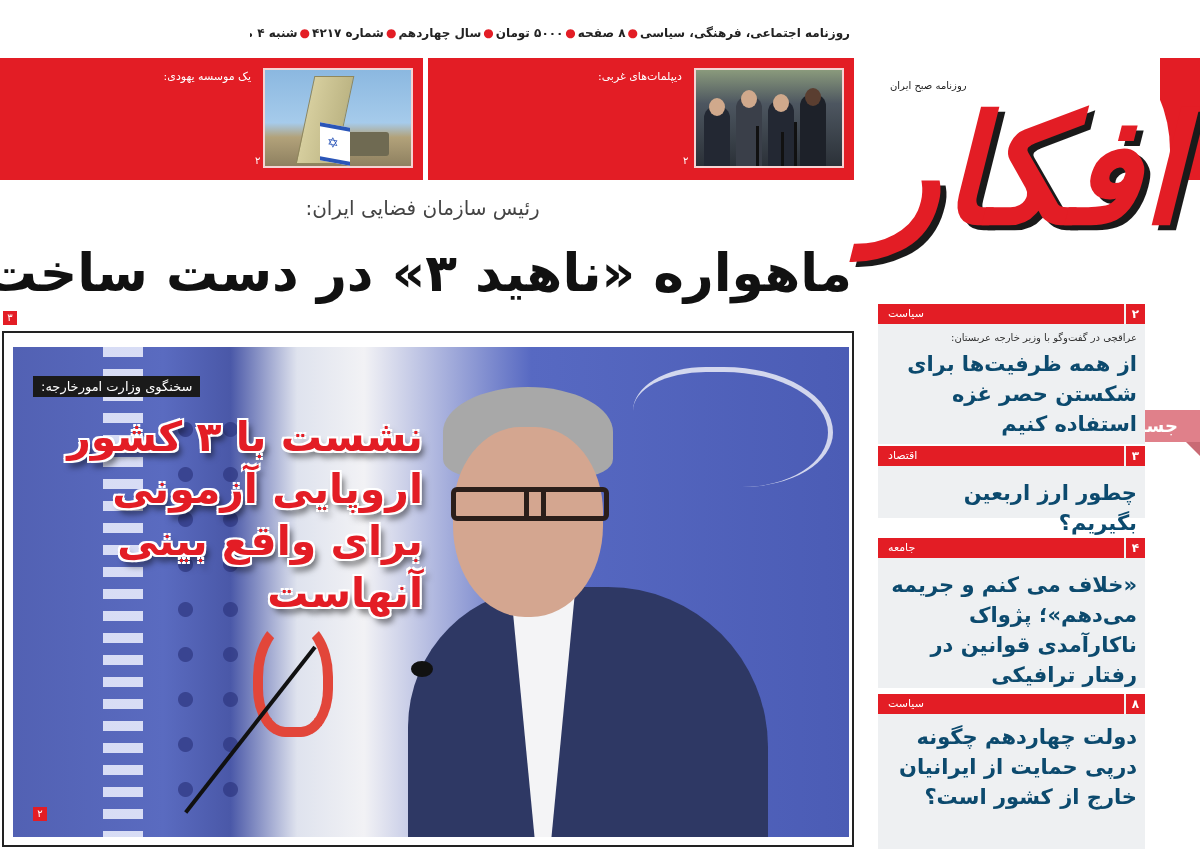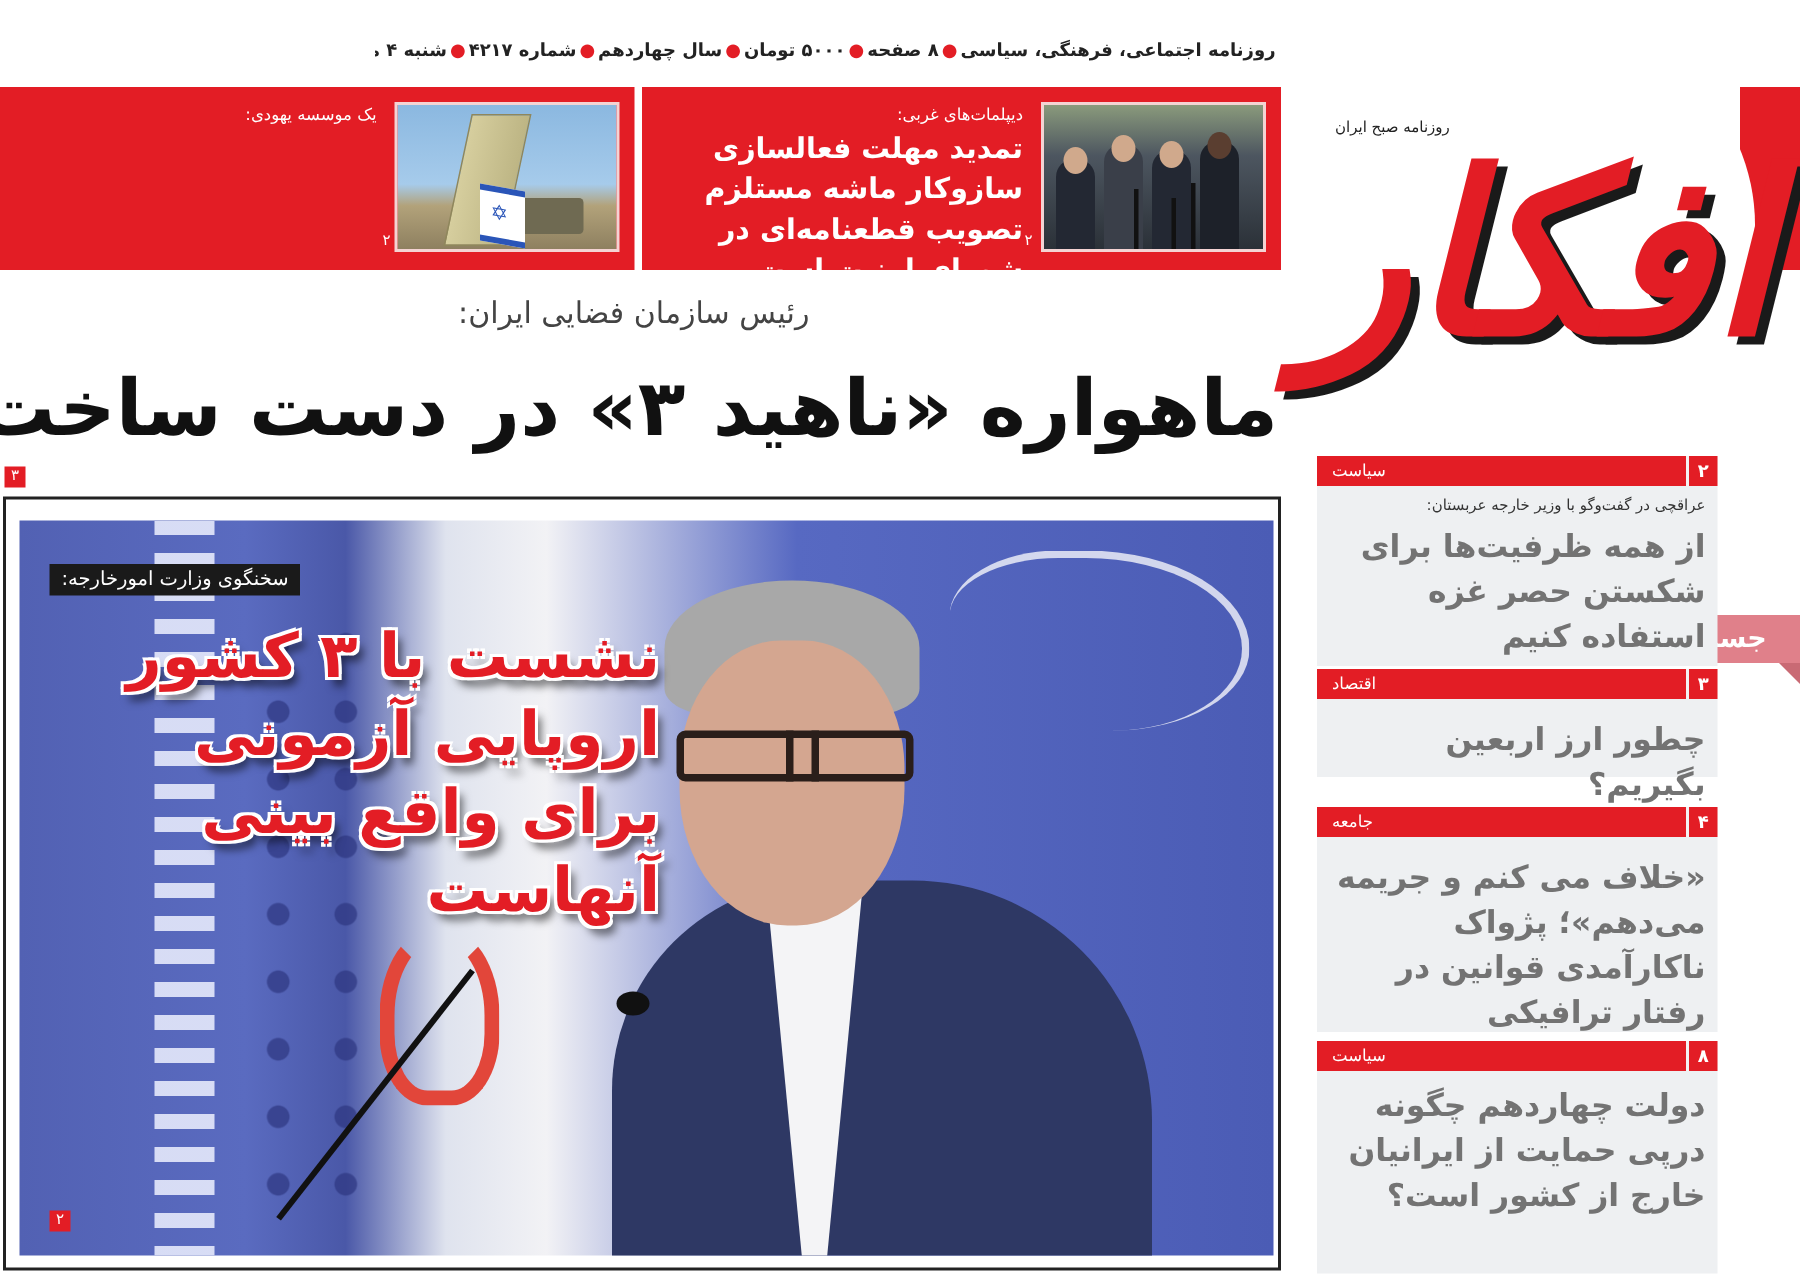--- a/index.html
+++ b/index.html
@@ -74,32 +74,32 @@
   .lead-photo .suit { position: absolute; left: 395px; top: 240px; width: 360px; height: 260px; background: #2e3864; border-radius: 140px 160px 0 0; }
   .lead-photo .shirt { position: absolute; left: 490px; top: 245px; width: 80px; height: 250px; background: #f4f4f6; clip-path: polygon(10% 0,90% 0,60% 100%,40% 100%); }
   .lead-photo .face { position: absolute; left: 440px; top: 80px; width: 150px; height: 190px; background: #d4a690; border-radius: 45% 45% 48% 48%; }
   .lead-photo .hair { position: absolute; left: 430px; top: 40px; width: 170px; height: 90px; background: #a8a8a8; border-radius: 50% 50% 20% 20%; }
   .lead-photo .glasses { position: absolute; left: 438px; top: 140px; width: 158px; height: 34px; border: 5px solid #2a1e1a; border-radius: 6px; }
   .lead-photo .glasses::after { content: ""; position: absolute; left: 68px; top: -5px; width: 12px; height: 34px; background: transparent; border-left: 5px solid #2a1e1a; border-right: 5px solid #2a1e1a; }
   .lead-photo .mofa { position: absolute; left: 705px; top: 138px; font-family: "Liberation Sans", sans-serif; font-weight: bold; font-size: 26px; line-height: 26px; color: #fff; letter-spacing: -1px; white-space: nowrap; }
   .lead-photo .map { position: absolute; left: 620px; top: 20px; width: 200px; height: 120px; border: 5px solid rgba(255,255,255,0.75); border-radius: 40% 60% 50% 30%; border-bottom: none; border-left: none; }
 
   .lead-kicker { position: absolute; top: 29px; left: 20px; background: #1a1a1a; color: #fff; font-size: 13px; padding: 3px 8px; white-space: nowrap; }
-  .lead-title { position: absolute; top: 64px; left: 47px; width: 380px; text-align: right; font-size: 41px; font-weight: bold; line-height: 52px;
+  .lead-title { position: absolute; top: 64px; left: 30px; width: 380px; text-align: right; font-size: 41px; font-weight: bold; line-height: 52px;
     color: #e31d25; text-shadow: -2px -2px 0 #fff, 2px -2px 0 #fff, -2px 2px 0 #fff, 2px 2px 0 #fff, 4px 6px 6px rgba(0,0,0,0.55); }
   .lead-pg { position: absolute; bottom: 16px; left: 20px; }
 
   
   .sidebar { position: absolute; top: 304px; left: 878px; width: 267px; }
   .sbox { position: absolute; left: 0; width: 267px; background: #eef0f2; }
   .sbox .bar { height: 20px; background: #e31d25; display: flex; direction: rtl; }
   .sbox .bar .num { width: 21px; color: #fff; font-size: 12px; text-align: center; line-height: 20px; border-left: 2px solid #f3f3f3; font-weight: bold; }
   .sbox .bar .sec { flex: 1; color: #fff; font-size: 11px; line-height: 20px; padding-right: 0; padding-left: 10px; text-align: left; }
   .sbox .kicker { direction: rtl; font-size: 10px; color: #333; padding: 8px 8px 0 8px; text-align: right; white-space: nowrap; }
-  .sbox .title { direction: rtl; font-size: 21px; font-weight: bold; color: #737373; line-height: 30px; padding: 6px 8px 0 8px; text-align: right; }
+  .sbox .title { direction: rtl; font-size: 21px; font-weight: bold; color: #0c4a6e; line-height: 30px; padding: 6px 8px 0 8px; text-align: right; }
 
   .jostar { position: absolute; top: 410px; left: 1100px; width: 100px; height: 32px; background: #e0808a; color: #fff; font-size: 18px; font-weight: bold; text-align: center; line-height: 32px; }
   .jostar::after { content: ""; position: absolute; right: 0; bottom: -14px; border-left: 14px solid transparent; border-top: 14px solid #c96a74; }
 </style>
 </head>
 <body>
 
 <div class="infoline rtl">
   <span>روزنامه اجتماعی، فرهنگی، سیاسی</span><span class="dot">●</span><span>۸ صفحه</span><span class="dot">●</span><span>۵۰۰۰ تومان</span><span class="dot">●</span><span>سال چهاردهم</span><span class="dot">●</span><span>شماره ۴۲۱۷</span><span class="dot">●</span><span>شنبه ۴ مرداد ۱۴۰۴</span>
 </div>
@@ -125,21 +125,20 @@
         <div class="h" style="left:45px;top:20px;"></div>
         <div class="p" style="left:72px;height:66px;"></div>
         <div class="h" style="left:77px;top:24px;"></div>
         <div class="p" style="left:104px;height:72px;background:#1d2129;"></div>
         <div class="h" style="left:109px;top:18px;background:#5a3e30;"></div>
         <div class="mic" style="left:60px;"></div>
         <div class="mic" style="left:85px;height:34px;"></div>
         <div class="mic" style="left:98px;height:44px;"></div>
       </div>
       <div class="kicker">دیپلمات‌های غربی:</div>
-      <div class="title">تمدید مهلت فعالسازی سازوکار ماشه مستلزم تصویب قطعنامه‌ای در شورای امنیت است</div>
       <div class="pgnum" style="left:255px;">۲</div>
     </div>
   </div>
   <div class="band-right"></div>
 </div>
 
 <div class="logo-wrap">
   <div class="logo-circle"></div>
   <div class="logo-sub rtl">روزنامه صبح ایران</div>
   <div class="logo-text rtl">افکار</div>

